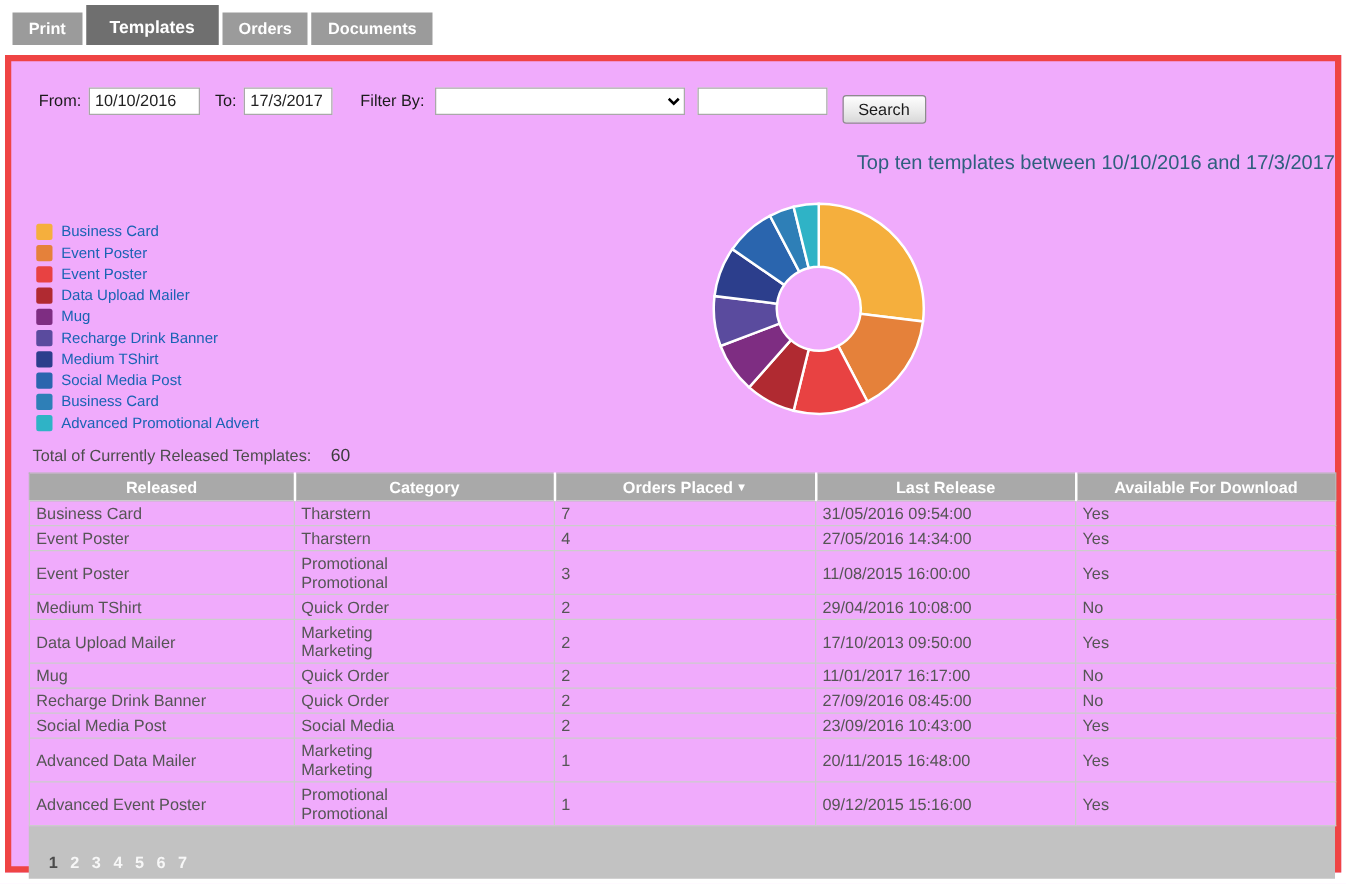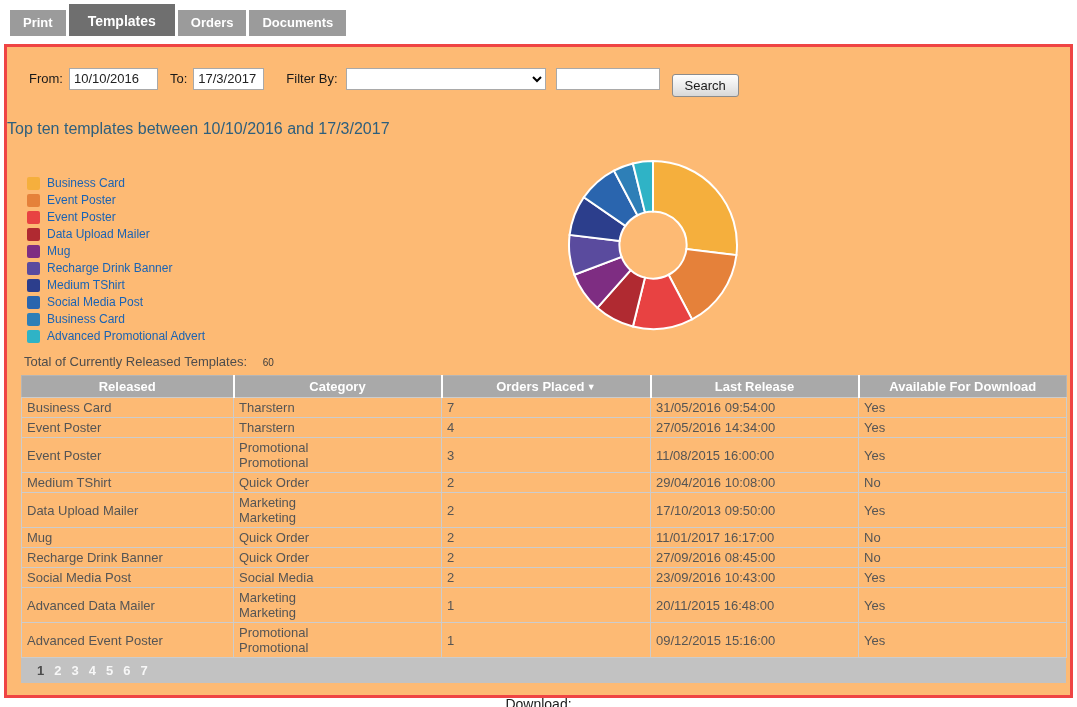--- a/index.html
+++ b/index.html
@@ -6,65 +6,65 @@
   html,body { margin:0; padding:0; background:#fff; font-family:"Liberation Sans",sans-serif; }
   .page { width:1077px; height:707px; overflow:hidden; }
 
   
   .tab-bar { display:flex; align-items:flex-end; padding-left:10px; height:36px; }
   .tab { background:#9b9b9b; color:#fff; font-weight:bold; font-size:13px;
          padding:5px 13px 6px; margin-right:3px; cursor:pointer; white-space:nowrap; }
   .tab.active { background:#6f6f6f; font-size:14px; padding:9px 19px 7px; }
 
   
-  .panel { margin:8px 4px 0; border:3px solid #ef4444; height:654px; position:relative; background:#fdba74; }
+  .panel { margin:8px 4px 0; border:5px solid #ef4444; height:654px; position:relative; background:#f0abfc; }
 
   
   .filterbar { display:flex; align-items:center; padding:13px 0 9px 22px; font-size:13px; color:#1a1a1a; }
   .filterbar label { font-weight:normal; }
   .txt { border:1px solid #a9a9a9; height:22px; font-size:13px; padding:0 4px; color:#222;
          font-family:"Liberation Sans",sans-serif; }
   .from-input { width:89px; margin-left:6px; }
   .to-label { margin-left:12px; }
   .to-input { width:71px; margin-left:6px; }
   .filterby-label { margin-left:22px; }
   .filter-select { width:200px; height:22px; margin-left:8px; border:1px solid #a9a9a9;
                    font-size:13px; background:#fff; font-family:"Liberation Sans",sans-serif; }
   .search-input { width:104px; margin-left:10px; }
   .btn { background:linear-gradient(#fefefe,#e9e9e9 60%,#d8d8d8); border:1px solid #8c8c8c;
          border-radius:3px; font-size:13px; color:#1a1a1a; padding:3px 12px; cursor:pointer;
          font-family:"Liberation Sans",sans-serif; }
   .search-btn { margin-left:12px;margin-top:14px; }
 
   
-  .chart-title { text-align:left; color:#2e5f7d; font-size:16px; margin-top:14px; }
+  .chart-title { text-align:right; color:#2e5f7d; font-size:16px; margin-top:14px; }
   .chart-region { position:relative; height:196px; }
   .legend { position:absolute; left:20px; top:38px; }
   .legend-item { display:flex; align-items:center; margin-bottom:3px; cursor:pointer; }
   .swatch { width:13px; height:13px; border-radius:2px; margin-right:7px; flex:none; }
   .legend-label { font-size:12px; color:#1a63b4; white-space:nowrap; }
   .donut { position:absolute; left:559px; top:20px; width:174px; height:174px; }
 
   
   .summary { margin:20px 0 6px 17px; font-size:13px; color:#4d4d4d; }
-  .summary .val { margin-left:12px; color:#3c3c3c; font-size:10px; }
+  .summary .val { margin-left:12px; color:#3c3c3c; font-size:14px; }
 
   
   .table-wrap { margin:0 18px 0 14px; }
   table { border-collapse:collapse; width:1045px; table-layout:fixed; border:1px solid #b5b5b5; }
   th { background:#a9a9a9; color:#fff; font-size:13px; font-weight:bold; padding:3px 2px;
        text-align:center; cursor:pointer; }
   th + th { border-left:2px solid #fff; }
   .sort { font-size:9px; vertical-align:1px; }
   td { border:1px solid #cccccc; font-size:13px; color:#555; padding:2px 5px;
        white-space:pre-line; line-height:15px; vertical-align:middle; }
   tbody tr { height:19px; }
 
   
-  .pagination { background:#c2c2c2; padding:3px 0 4px 16px; width:1045px; }
+  .pagination { background:#c2c2c2; padding:20px 0 4px 16px; width:1045px; }
   .page-num { display:inline-block; color:#f7f7f7; font-weight:bold; font-size:13px;
               margin-right:10px; cursor:pointer; }
   .page-num.current { color:#4b4b4b; }
 
   
   .footer { display:flex; align-items:center; margin:13px 18px 0; font-size:14px; color:#1a1a1a;flex-direction:column; }
   .all-data-btn { margin-left:10px; }
   .print-btn { margin-left:auto; }
 </style>
 </head>

